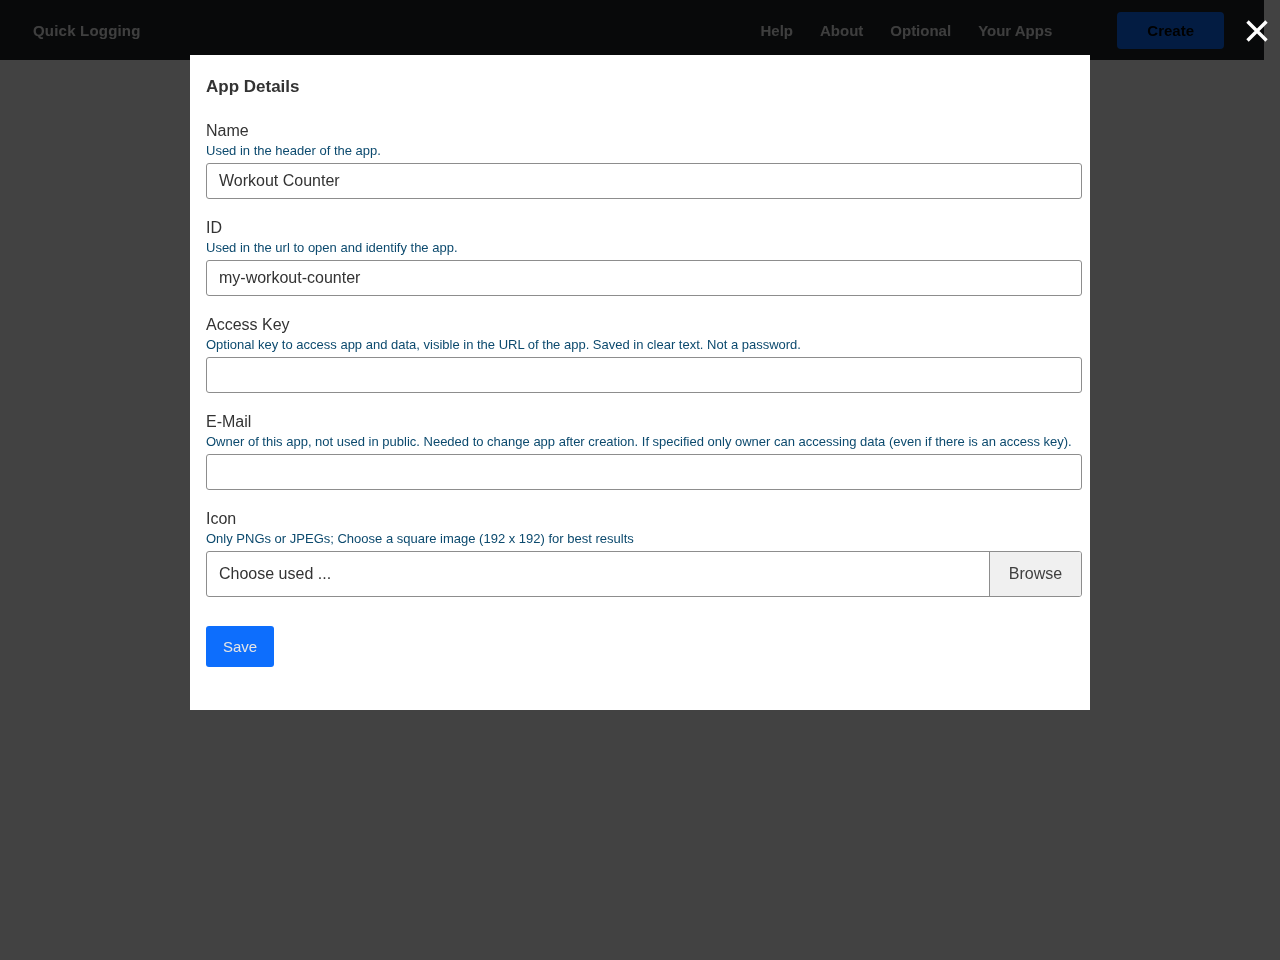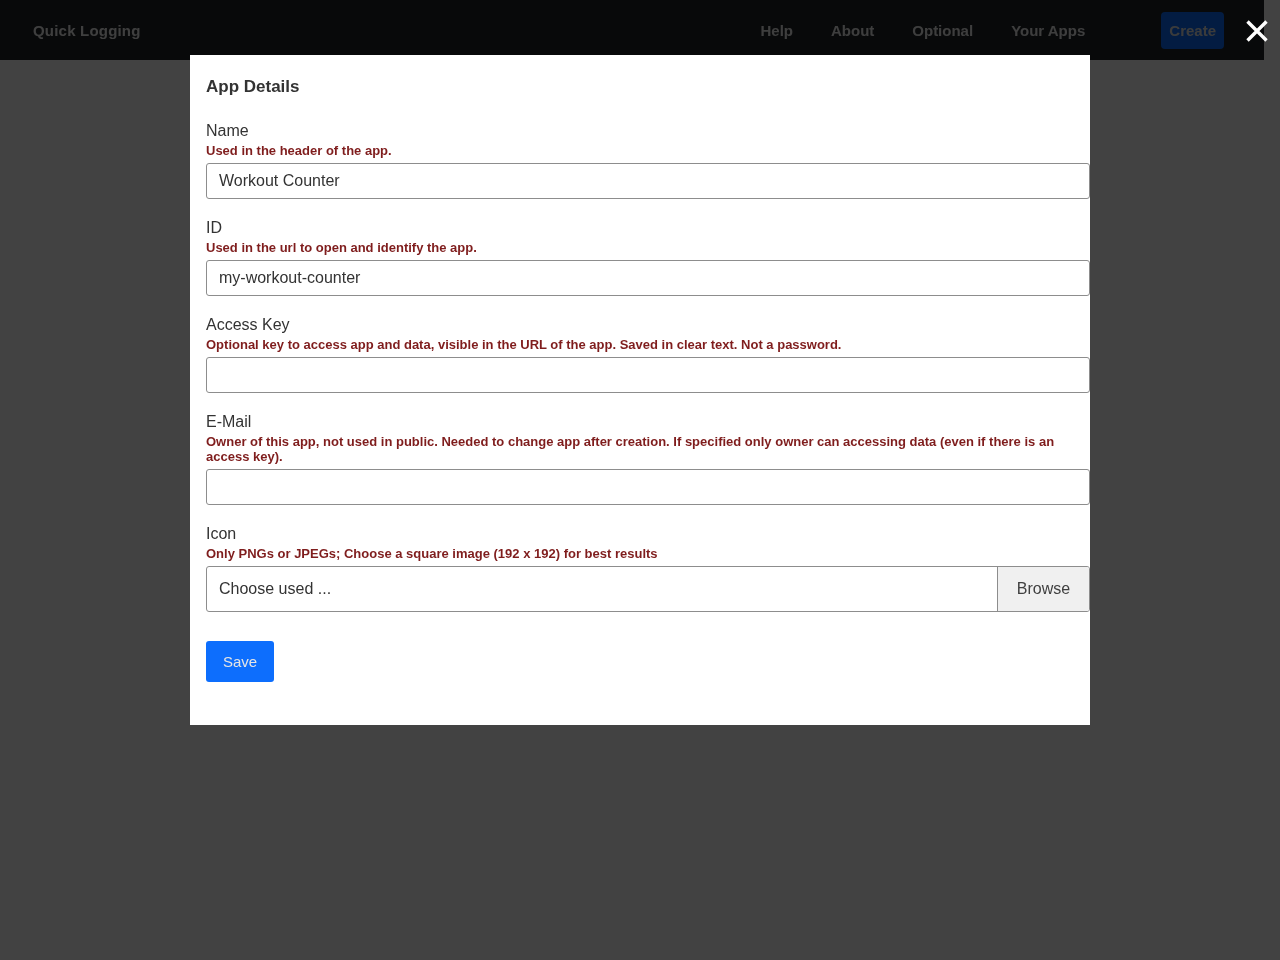--- a/index.html
+++ b/index.html
@@ -24,39 +24,39 @@
   .brand {
     color: rgba(255,255,255,0.95);
     font-size: 15px;
     font-weight: bold;
     letter-spacing: .2px;
   }
   .nav-links {
     margin-left: auto;
     display: flex;
     align-items: center;
-    gap: 38px;
+    gap: 27px;
   }
   .nav-link {
     color: rgba(255,255,255,0.92);
     font-size: 15px;
     font-weight: bold;
     cursor: pointer;
     text-decoration: none;
   }
   .create-btn {
     margin-left: 38px;
     background: #0d6efd;
-    color: #e5e5e5;
+    color: #000000;
     font-family: inherit;
     font-size: 15px;
     font-weight: bold;
     border: none;
     border-radius: 4px;
-    padding: 0 8px;
+    padding: 0 30px;
     height: 37px;
     cursor: pointer;
   }
 
   
   .overlay {
     position: fixed; inset: 0;
     background: rgba(0,0,0,0.74);
     z-index: 10;
   }
@@ -75,40 +75,39 @@
 
   
   .modal {
     position: absolute;
     top: 55px;
     left: 50%;
     transform: translateX(-50%);
     width: 900px;
     background: #ffffff;
     z-index: 20;
-    padding: 16px 0 23px 16px;
+    padding: 16px 8px 23px 16px;
   }
   .modal-title {
     font-size: 17px;
     font-weight: bold;
     color: #333333;
     margin: 6px 0 25px 0;
   }
   .form-group { margin-bottom: 20px; }
   .field-label {
     display: block;
     font-size: 16px;
     color: #333333;
     margin-bottom: 3px;
   }
   .field-help {
     font-size: 13px;
-    color: #7f1d1d;
+    color: #0c4a6e;
     margin-bottom: 5px;
-    font-weight: bold;
   }
   .text-input {
     display: block;
     width: 100%;
     height: 36px;
     padding: 12px;
     font-family: inherit;
     font-size: 16px;
     color: #333333;
     background: #ffffff;

